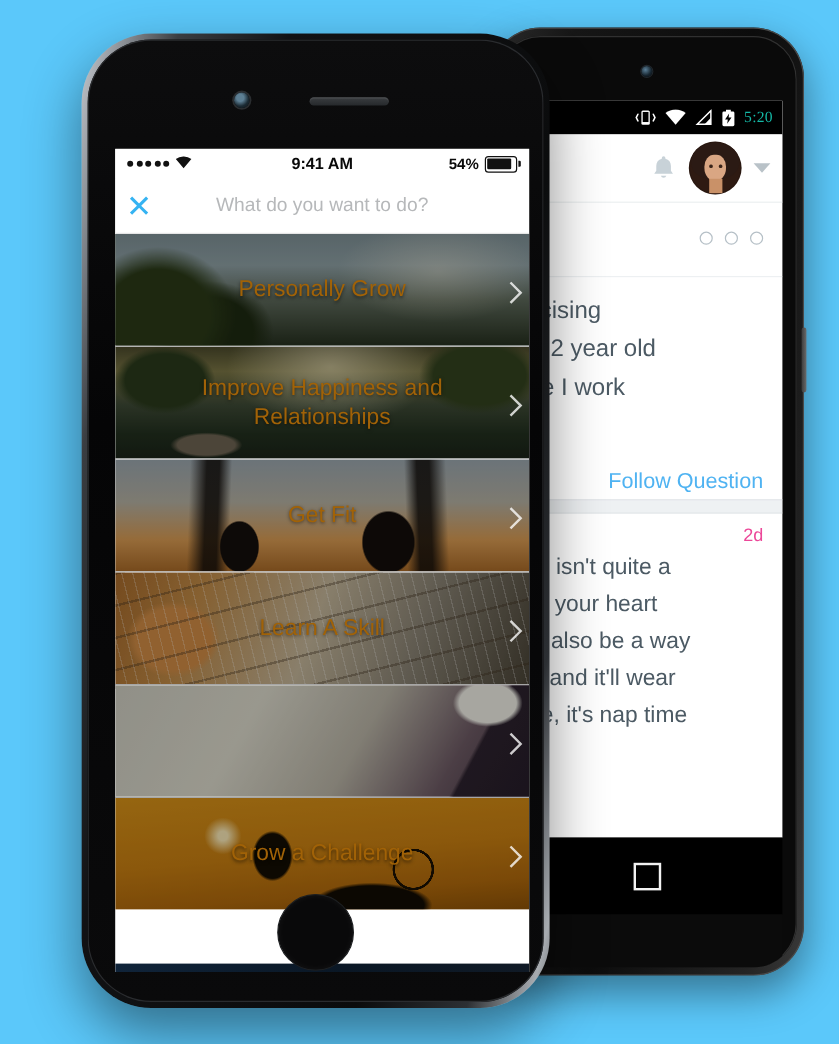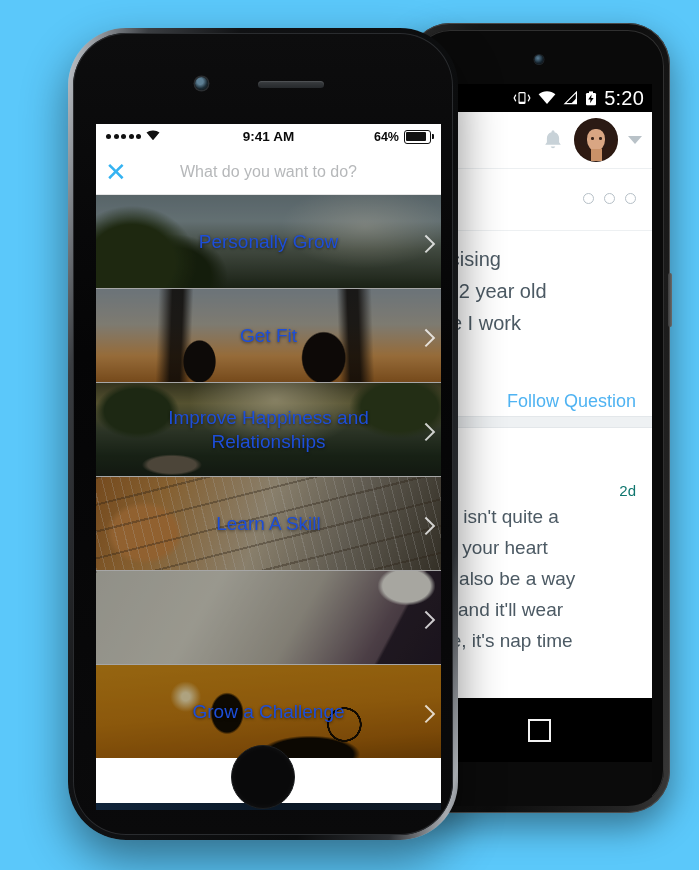--- a/index.html
+++ b/index.html
@@ -32,21 +32,21 @@
   }
   .android-screen{
     position:absolute; left:12px; top:54px; right:12px; bottom:108px;
     background:#ffffff; overflow:hidden;
   }
   .a-statusbar{
     height:28px;background:#000;display:flex;align-items:center;justify-content:flex-end;
     padding-right:8px;gap:7px;
   }
   .a-statusbar .sicon{display:flex;align-items:center;}
-  .a-clock{color:#ffffff;font-size:20px;letter-spacing:.2px;font-family:Liberation Sans, sans-serif;}
+  .a-clock{color:#14b8a6;font-size:13px;letter-spacing:.2px;font-family:Liberation Serif, serif;}
   .a-appbar{
     height:56px;background:#fff;display:flex;align-items:center;justify-content:flex-end;
     padding-right:10px;gap:10px;border-bottom:1px solid #eceff1;
   }
   .a-bell{width:22px;height:24px;position:relative;}
   .a-avatar{
     width:44px;height:44px;border-radius:50%;overflow:hidden;position:relative;
     background:radial-gradient(circle at 50% 38%, #e0b393 0 22%, #2e1a12 23% 100%);
     box-shadow:inset 0 0 0 1px rgba(0,0,0,.12);
   }
@@ -77,21 +77,21 @@
   .a-body{padding:12px 0 0 0;}
   .a-q-line{
     font-size:20px;color:#4c5a64;white-space:nowrap;margin-left:-44px;line-height:32px;
   }
   .a-meta{font-size:17px;color:#5b6b76;margin-left:-44px;margin-top:18px;}
   .a-follow{
     font-size:18px;color:#4fb3f2;text-align:right;padding:14px 16px 4px 0;
   }
   .a-divider{height:10px;background:#eef1f3;border-top:1px solid #e3e7ea;border-bottom:1px solid #e3e7ea;}
   .a-ans-head{display:flex;justify-content:flex-end;padding:10px 16px 2px 0;}
-  .a-ans-time{font-size:15px;color:#0f766e;margin-top:44px;}
+  .a-ans-time{font-size:15px;color:#ec4899;}
   .a-ans-line{font-size:19px;color:#4c5a64;white-space:nowrap;margin-left:-44px;line-height:31px;}
   .android-navbar{
     position:absolute;left:12px;right:12px;bottom:44px;height:64px;background:#000;
     display:flex;align-items:center;justify-content:center;
   }
   .nav-square{width:19px;height:19px;border:2.5px solid #f2f2f2;}
   .android-chin{
     position:absolute;left:12px;right:12px;bottom:0;height:44px;background:#0b0b0b;
   }
   .android-sidebtn{
@@ -161,21 +161,21 @@
   }
 
   .goal-list{position:relative;}
   .goal-row{
     position:relative;height:93px;overflow:hidden;display:flex;align-items:center;justify-content:center;
     border-bottom:1px solid rgba(0,0,0,.35);
   }
   .goal-art{position:absolute;inset:0;}
   .goal-shade{position:absolute;inset:0;background:rgba(0,0,0,.30);}
   .goal-label{
-    position:relative;z-index:3;color:#1d4ed8;font-size:19px;line-height:24px;text-align:center;
+    position:relative;z-index:3;color:#a16207;font-size:19px;line-height:24px;text-align:center;
     padding:0 38px;text-shadow:0 1px 3px rgba(0,0,0,.55);
   }
   .goal-chev{
     position:absolute;right:13px;top:50%;transform:translateY(-50%);z-index:3;
     width:11px;height:11px;border-right:2px solid rgba(255,255,255,.78);
     border-top:2px solid rgba(255,255,255,.78);
     rotate:45deg;
   }
 
   
@@ -365,21 +365,21 @@
                 <i></i>
               </span>
             <span>
               <svg width="14" height="11" viewBox="0 0 14 11">
                   <path d="M7 10.2 0.5 2.6A10 10 0 0 1 7 0.4a10 10 0 0 1 6.5 2.2z" fill="#111"></path>
                 </svg>
             </span>
           </span>
           <span class="ios-time">9:41 AM</span>
           <span class="ios-right">
-            <span>64%</span>
+            <span>54%</span>
             <span class="batt">
                 <i></i>
               </span>
           </span>
         </div>
 
         <div class="ios-navbar">
           <span class="ios-close">✕</span>
           <span class="ios-nav-title">What do you want to do?</span>
         </div>
@@ -387,30 +387,30 @@
         <div class="goal-list">
 
           <div class="goal-row">
             <div class="goal-art art-grow"></div>
             <div class="goal-shade"></div>
             <span class="goal-label">Personally Grow</span>
             <span class="goal-chev"></span>
           </div>
 
           <div class="goal-row">
+            <div class="goal-art art-happy"></div>
+            <div class="goal-shade"></div>
+            <span class="goal-label">Improve Happiness and Relationships</span>
+            <span class="goal-chev"></span>
+          </div>
+
+          <div class="goal-row">
             <div class="goal-art art-fit"></div>
             <div class="goal-shade"></div>
             <span class="goal-label">Get Fit</span>
-            <span class="goal-chev"></span>
-          </div>
-
-          <div class="goal-row">
-            <div class="goal-art art-happy"></div>
-            <div class="goal-shade"></div>
-            <span class="goal-label">Improve Happiness and Relationships</span>
             <span class="goal-chev"></span>
           </div>
 
           <div class="goal-row">
             <div class="goal-art art-skill"></div>
             <div class="goal-shade"></div>
             <span class="goal-label">Learn A Skill</span>
             <span class="goal-chev"></span>
           </div>
 

